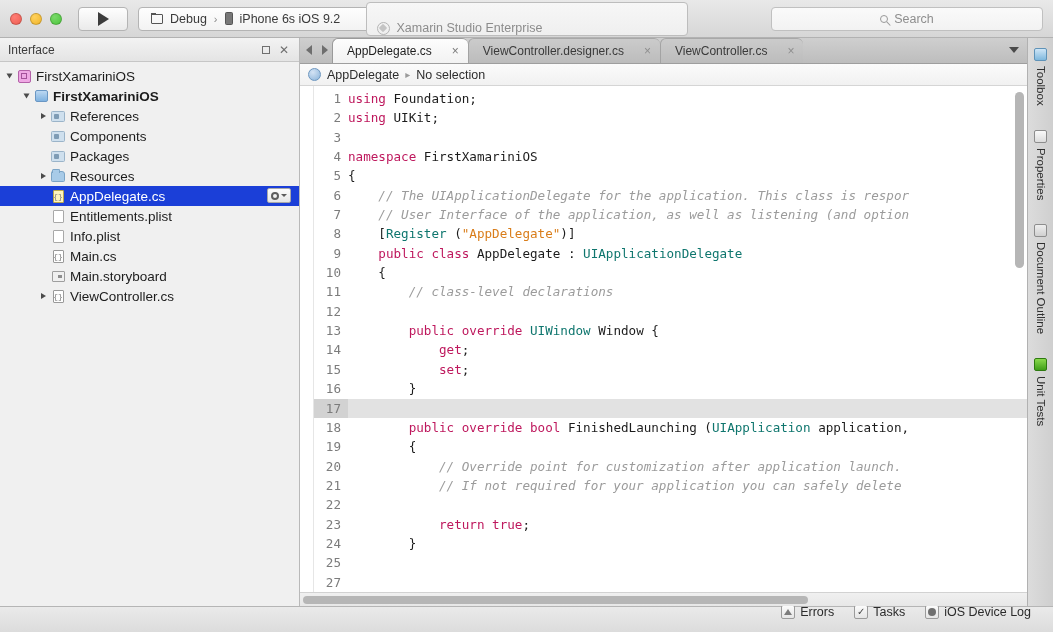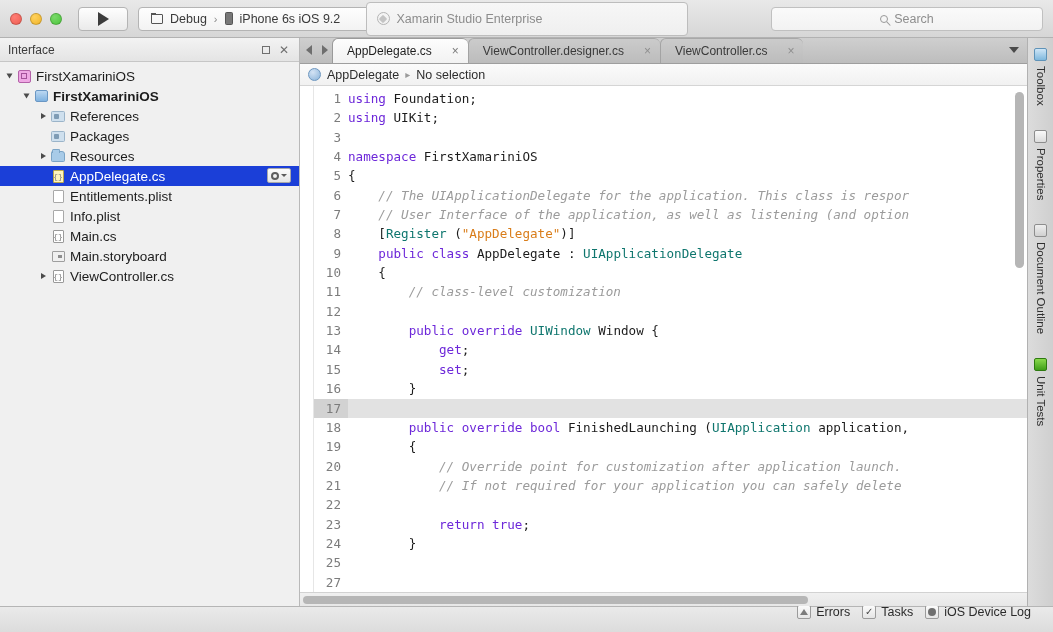--- a/index.html
+++ b/index.html
@@ -68,21 +68,21 @@
     border: 1.4px solid #555; border-radius: 1.5px;
     background: #777; flex: 0 0 auto;
   }
   .sep-arrow { color: #8a8a8a; font-size: 11px; }
 
   .status-pill {
     position: absolute; left: 50%; transform: translateX(-50%);
     width: 322px; height: 34px;
     background: linear-gradient(to bottom, #f7f7f7, #efefef);
     border: 1px solid #bdbdbd; border-radius: 4px;
-    display: flex; align-items: center; gap: 7px;
+    display: flex; align-items: flex-end; gap: 7px;
     padding: 0 10px;
     font-size: 12.5px; color: #8c8c8c;
   }
   .xam-logo {
     width: 13px; height: 13px; border-radius: 50%;
     border: 1.6px solid #b5b5b5; position: relative; flex: 0 0 auto;
   }
   .xam-logo::after {
     content: ""; position: absolute; inset: 2.5px;
     background: #c4c4c4; border-radius: 1px;
@@ -245,21 +245,21 @@
   }
   .cline { display: flex; height: 19.35px; white-space: pre; }
   .cline.hl { background: #e2e2e2; }
   .gut {
     width: 34px; flex: 0 0 34px; text-align: right; padding-right: 7px;
     color: #7c7c7c;
   }
   .cline.hl .gut { background: #d2d2d2; }
   .ctxt { flex: 1 1 auto; }
 
-  .k { color: #6d28d9; }        
+  .k { color: #be185d; }        
   .t { color: #0f766e; }        
   .s { color: #d97d1a; }        
   .c { color: #9b9b9b; font-style: italic; }  
   .p { color: #1c1c1c; }        
 
   .vscroll {
     position: absolute; right: 3px; top: 6px; bottom: 16px;
     width: 9px;
   }
   .vthumb {
@@ -296,21 +296,21 @@
   .vt-props { background: linear-gradient(to bottom,#fafafa,#dcdcdc); }
   .vt-outline { background: linear-gradient(to bottom,#efefef,#d0d0d0); }
   .vt-unit { background: linear-gradient(to bottom,#8ada4d,#3f9e19); border-color:#2e7a10; }
 
   
   .statusbar {
     height: 26px; flex: 0 0 26px;
     background: linear-gradient(to bottom,#eaeaea,#dcdcdc);
     border-top: 1px solid #b5b5b5;
     display: flex; align-items: center; justify-content: flex-end;
-    gap: 12px; padding: 0 22px 15px 10px;
+    gap: 20px; padding: 0 22px 15px 10px;
     font-size: 12.5px; color: #2b2b2b;
   }
   .sb-item { display: flex; align-items: center; gap: 5px; }
   .sb-ic {
     width: 14px; height: 14px; border: 1px solid #9b9b9b; border-radius: 2px;
     background: linear-gradient(to bottom,#fbfbfb,#e5e5e5);
     display: flex; align-items: center; justify-content: center;
     font-size: 9px; color: #5a5a5a; line-height: 1;
   }
   .warn-tri { width:0;height:0;border-left:4px solid transparent;border-right:4px solid transparent;border-bottom:6px solid #7c7c7c; }
@@ -388,20 +388,27 @@
         <div class="node" style="padding-left:37px;">
           <span class="twisty">
               <span class="tw"></span>
             </span>
           <span class="nic">
               <span class="ic-folder-ref"></span>
             </span>
           <span class="nlabel">References</span>
         </div>
 
+        <div class="node" style="padding-left:37px;">
+          <span class="twisty"></span>
+          <span class="nic">
+              <span class="ic-folder-ref"></span>
+            </span>
+          <span class="nlabel">Components</span>
+        </div>
 
         <div class="node" style="padding-left:37px;">
           <span class="twisty"></span>
           <span class="nic">
               <span class="ic-folder-ref"></span>
             </span>
           <span class="nlabel">Packages</span>
         </div>
 
         <div class="node" style="padding-left:37px;">
@@ -508,21 +515,21 @@
             <div class="cline"><span class="gut">1</span><span class="ctxt"><span class="k">using</span><span class="p"> Foundation;</span></span></div>
             <div class="cline"><span class="gut">2</span><span class="ctxt"><span class="k">using</span><span class="p"> UIKit;</span></span></div>
             <div class="cline"><span class="gut">3</span><span class="ctxt"></span></div>
             <div class="cline"><span class="gut">4</span><span class="ctxt"><span class="k">namespace</span><span class="p"> FirstXamariniOS</span></span></div>
             <div class="cline"><span class="gut">5</span><span class="ctxt"><span class="p">{</span></span></div>
             <div class="cline"><span class="gut">6</span><span class="ctxt"><span class="c">    // The UIApplicationDelegate for the application. This class is respor</span></span></div>
             <div class="cline"><span class="gut">7</span><span class="ctxt"><span class="c">    // User Interface of the application, as well as listening (and option</span></span></div>
             <div class="cline"><span class="gut">8</span><span class="ctxt"><span class="p">    [</span><span class="t">Register</span><span class="p"> (</span><span class="s">"AppDelegate"</span><span class="p">)]</span></span></div>
             <div class="cline"><span class="gut">9</span><span class="ctxt"><span class="k">    public class</span><span class="p"> AppDelegate : </span><span class="t">UIApplicationDelegate</span></span></div>
             <div class="cline"><span class="gut">10</span><span class="ctxt"><span class="p">    {</span></span></div>
-            <div class="cline"><span class="gut">11</span><span class="ctxt"><span class="c">        // class-level customization</span></span></div>
+            <div class="cline"><span class="gut">11</span><span class="ctxt"><span class="c">        // class-level declarations</span></span></div>
             <div class="cline"><span class="gut">12</span><span class="ctxt"></span></div>
             <div class="cline"><span class="gut">13</span><span class="ctxt"><span class="k">        public override </span><span class="t">UIWindow</span><span class="p"> Window {</span></span></div>
             <div class="cline"><span class="gut">14</span><span class="ctxt"><span class="k">            get</span><span class="p">;</span></span></div>
             <div class="cline"><span class="gut">15</span><span class="ctxt"><span class="k">            set</span><span class="p">;</span></span></div>
             <div class="cline"><span class="gut">16</span><span class="ctxt"><span class="p">        }</span></span></div>
             <div class="cline hl"><span class="gut">17</span><span class="ctxt"></span></div>
             <div class="cline"><span class="gut">18</span><span class="ctxt"><span class="k">        public override bool</span><span class="p"> FinishedLaunching (</span><span class="t">UIApplication</span><span class="p"> application,</span></span></div>
             <div class="cline"><span class="gut">19</span><span class="ctxt"><span class="p">        {</span></span></div>
             <div class="cline"><span class="gut">20</span><span class="ctxt"><span class="c">            // Override point for customization after application launch.</span></span></div>
             <div class="cline"><span class="gut">21</span><span class="ctxt"><span class="c">            // If not required for your application you can safely delete</span></span></div>

